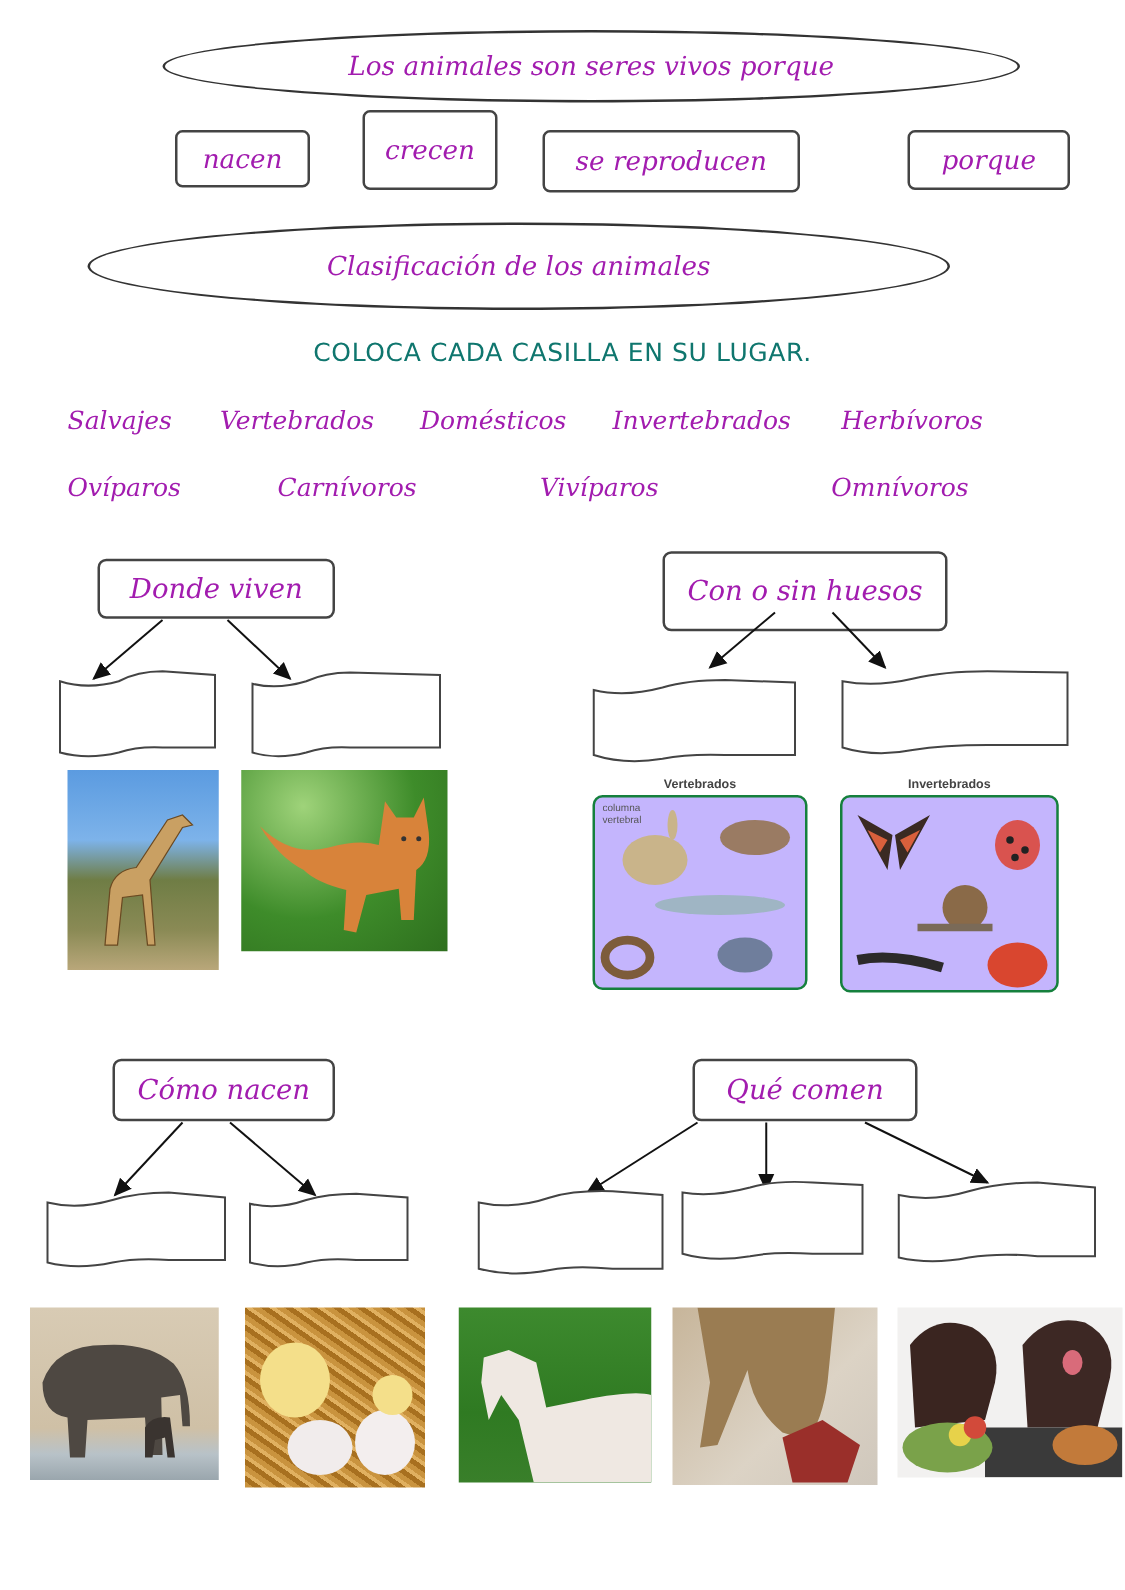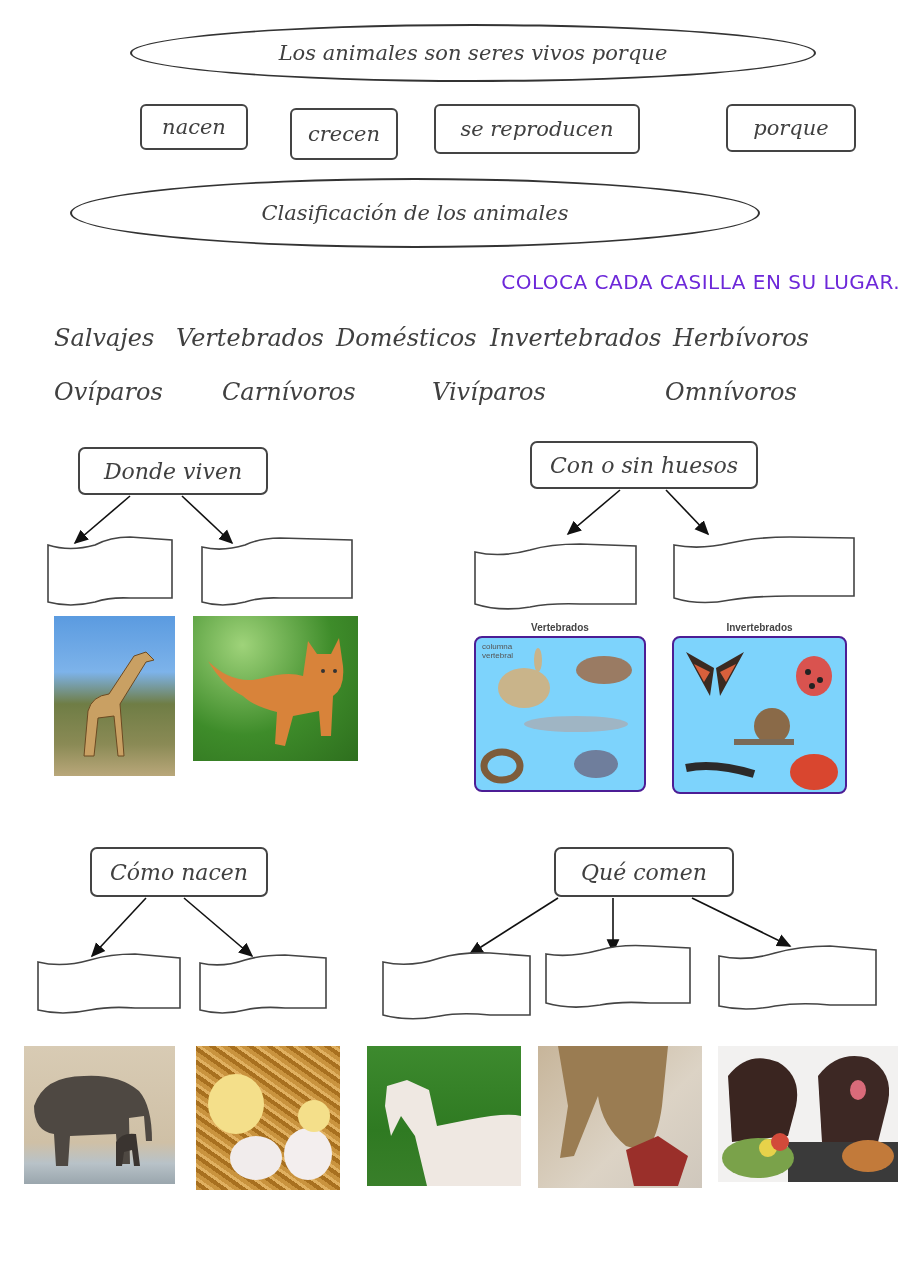--- a/index.html
+++ b/index.html
@@ -1,61 +1,61 @@
 <!DOCTYPE html>
 <html><head>
 <meta charset="utf-8">
 <style>
   * { box-sizing: border-box; margin: 0; padding: 0; }
   html, body { width: 900px; height: 1272px; background: #ffffff; overflow: hidden; }
   body { position: relative; font-family: "DejaVu Serif", serif; color: #111; }
-  .script { font-family: "DejaVu Serif", serif; font-style: italic; color: #404040; }
+  .script { font-family: "DejaVu Serif", serif; font-style: italic; color: #a21caf; }
   .ellipse {
     position: absolute; border: 2px solid #333; border-radius: 50%;
     display: flex; align-items: center; justify-content: center;
     font-size: 21px;
   }
   .word-box {
     position: absolute; border: 2px solid #444; border-radius: 6px;
     display: flex; align-items: center; justify-content: center;
     font-size: 21px; background: #fff;
   }
   .instruction {
-    position: absolute; left: 0; width: 900px; text-align: right;
-    font-family: "DejaVu Sans", sans-serif; font-size: 20px; letter-spacing: 0.5px; color: #6d28d9;
-  }
-  .chip { position: absolute; font-size: 24px; }
+    position: absolute; left: 0; width: 900px; text-align: center;
+    font-family: "DejaVu Sans", sans-serif; font-size: 20px; letter-spacing: 0.5px; color: #0f766e;
+  }
+  .chip { position: absolute; font-size: 20px; }
   .cat-box {
     position: absolute; border: 2px solid #444; border-radius: 7px;
     display: flex; align-items: center; justify-content: center;
     font-size: 22px; background: #fff;
   }
   svg.lines { position: absolute; left: 0; top: 0; width: 900px; height: 1272px; pointer-events: none; }
   .photo { position: absolute; overflow: hidden; }
   .drop-target { position: absolute; }
   .panel {
-    position: absolute; border: 2px solid #4c1d95; border-radius: 8px; background: #7dd3fc;
+    position: absolute; border: 2px solid #15803d; border-radius: 8px; background: #c4b5fd;
   }
   .panel-title {
     position: absolute; font-family: "Liberation Sans", sans-serif; font-weight: bold;
     font-size: 10px; color: #444; text-align: center;
   }
   .tiny { position: absolute; font-family: "Liberation Sans", sans-serif; font-size: 8px; color: #555; line-height: 9px; }
 </style>
 </head>
 <body>
 
 <div class="ellipse script" style="left:130px; top:24px; width:686px; height:58px;">
   <span>Los animales son seres vivos porque</span>
 </div>
 
 <div class="word-box script" style="left:120px; top:104px; width:108px; height:46px;margin-left:20px;">
     <span>nacen</span>
   </div>
-<div class="word-box script" style="left:290px; top:108px; width:108px; height:52px;text-align:center;">
+<div class="word-box script" style="left:290px; top:88px; width:108px; height:64px;text-align:center;">
     <span>crecen</span>
   </div>
 <div class="word-box script" style="left:434px; top:104px; width:206px; height:50px;">
     <span>se reproducen</span>
   </div>
 <div class="word-box script" style="left:726px; top:104px; width:130px; height:48px;">
     <span>porque</span>
   </div>
 
 <div class="ellipse script" style="left:70px; top:178px; width:690px; height:70px;">
@@ -71,21 +71,21 @@
 <div class="chip script" style="left:673px; top:324px;">Herbívoros</div>
 
 <div class="chip script" style="left:54px; top:378px;">Ovíparos</div>
 <div class="chip script" style="left:222px; top:378px;">Carnívoros</div>
 <div class="chip script" style="left:432px; top:378px;">Vivíparos</div>
 <div class="chip script" style="left:628px; top:378px;margin-left:37px;">Omnívoros</div>
 
 <div class="cat-box script" style="left:78px; top:447px; width:190px; height:48px;">
     <span>Donde viven</span>
   </div>
-<div class="cat-box script" style="left:530px; top:441px; width:228px; height:48px;">
+<div class="cat-box script" style="left:530px; top:441px; width:228px; height:64px;">
     <span>Con o sin huesos</span>
   </div>
 <div class="cat-box script" style="left:90px; top:847px; width:178px; height:50px;">
     <span>Cómo nacen</span>
   </div>
 <div class="cat-box script" style="left:554px; top:847px; width:180px; height:50px;text-align:center;">
     <span>Qué comen</span>
   </div>
 
 <svg class="lines" viewBox="0 0 900 1272">

